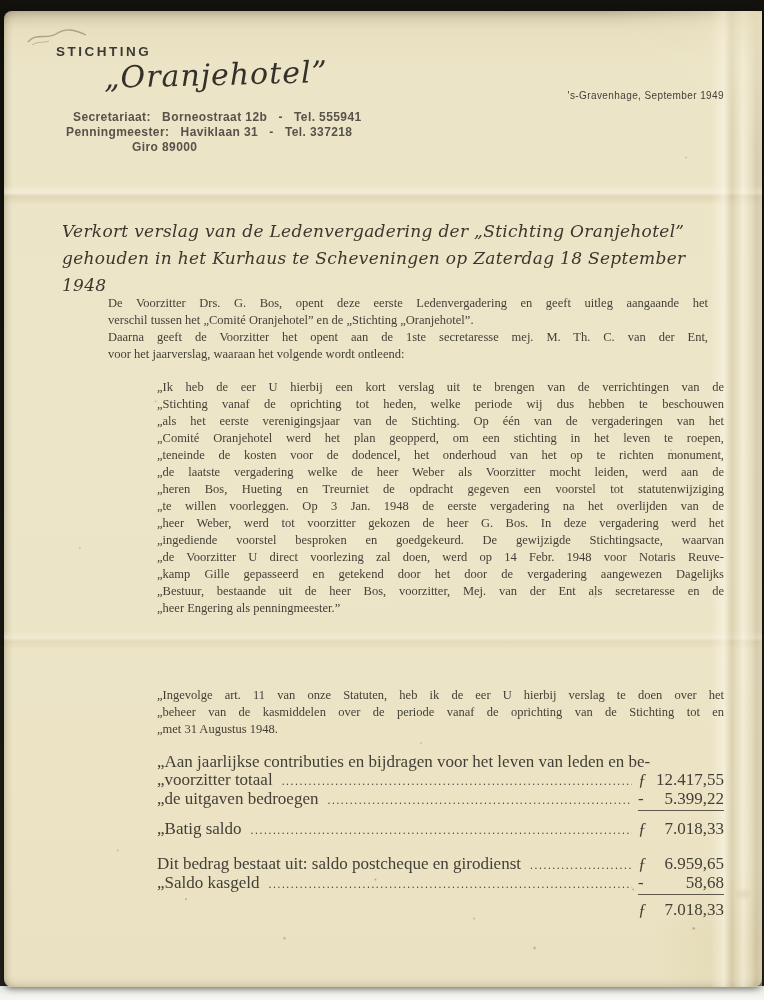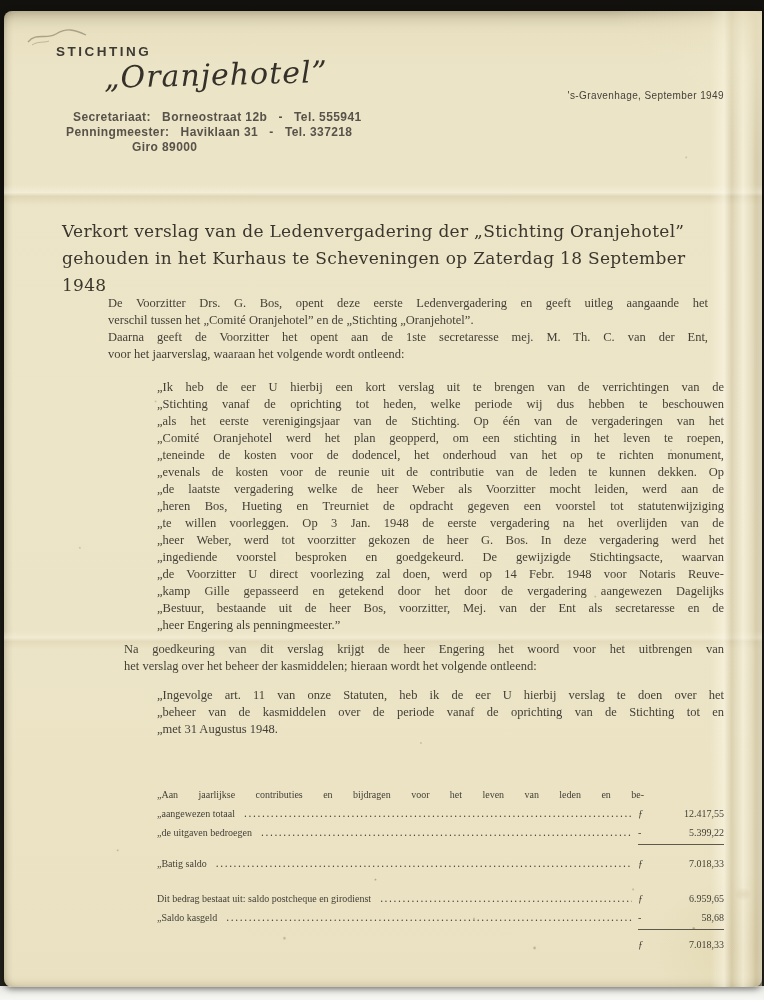--- a/index.html
+++ b/index.html
@@ -37,31 +37,31 @@
   .pencil{position:absolute;left:18px;top:12px;}
   
   .org{position:absolute;left:52px;top:33px;font-family:"Liberation Sans",sans-serif;font-weight:700;font-size:13.5px;letter-spacing:2.5px;color:#3d3a33;}
   .logo{position:absolute;left:100px;top:46px;font-family:"DejaVu Serif",serif;font-style:italic;font-size:30px;color:#34312a;letter-spacing:1px;transform:rotate(-1.5deg);}
   .addr{position:absolute;font-family:"Liberation Sans",sans-serif;font-weight:700;font-size:12px;letter-spacing:.4px;color:#57524a;white-space:pre;}
   .a1{left:69px;top:99px;}
   .a2{left:62px;top:114px;}
   .a3{left:128px;top:129px;}
   .date{position:absolute;top:79px;right:38px;font-family:"Liberation Sans",sans-serif;font-size:10px;letter-spacing:.4px;color:#45413a;}
   
-  .title{position:absolute;left:58px;top:207px;width:660px;font-family:"DejaVu Serif",serif;font-size:17px;line-height:27px;color:#3b372e;letter-spacing:.3px;}
+  .title{position:absolute;left:58px;top:207px;width:660px;font-family:"DejaVu Serif",serif;font-style:italic;font-size:17px;line-height:27px;color:#3b372e;letter-spacing:.3px;}
   
   .block{position:absolute;font-size:12.5px;color:#433f37;}
   .tline{line-height:17px;text-align:justify;text-align-last:justify;white-space:normal;}
   .tline.noj{text-align-last:left;}
   .para1{left:104px;top:284px;width:600px;}
   .quote1{left:153px;top:368px;width:567px;}
   .para2{left:120px;top:630px;width:600px;}
   .quote2{left:153px;top:676px;width:567px;}
   
-  .finance{position:absolute;left:153px;top:742px;width:567px;font-size:10px;color:#433f37;margin-top:33px;}
+  .finance{position:absolute;left:153px;top:742px;width:567px;font-size:17px;color:#433f37;}
   .frow{display:flex;align-items:baseline;line-height:18px;}
   .flabel{white-space:pre;}
   .wfull{flex:1;text-align:justify;text-align-last:justify;margin-right:80px;}
   .dots{flex:1;overflow:hidden;white-space:nowrap;margin:0 6px 0 9px;color:#4a463d;}
   .dots::after{content:"......................................................................................................................................";letter-spacing:1.6px;font-size:11.5px;}
   .amtg{display:flex;justify-content:space-between;width:86px;flex:none;}
   .amtg.sum{border-bottom:1px solid #5f594b;padding-bottom:2px;}
   .cur{font-style:italic;}
   .gap1{margin-top:9px;}
   .gap2{margin-top:16px;text-align:right;}
@@ -97,49 +97,44 @@
         <div class="tline">Daarna geeft de Voorzitter het opent aan de 1ste secretaresse mej. M. Th. C. van der Ent,</div>
         <div class="tline noj">voor het jaarverslag, waaraan het volgende wordt ontleend:</div>
       </div>
 
     <div class="block quote1">
         <div class="tline">„Ik heb de eer U hierbij een kort verslag uit te brengen van de verrichtingen van de</div>
         <div class="tline">„Stichting vanaf de oprichting tot heden, welke periode wij dus hebben te beschouwen</div>
         <div class="tline">„als het eerste verenigingsjaar van de Stichting. Op één van de vergaderingen van het</div>
         <div class="tline">„Comité Oranjehotel werd het plan geopperd, om een stichting in het leven te roepen,</div>
         <div class="tline">„teneinde de kosten voor de dodencel, het onderhoud van het op te richten monument,</div>
-        <div class="tline">„evenals de kosten voor de reunie uit de contributie van de leden te kunnen dekken. Op</div>
         <div class="tline">„de laatste vergadering welke de heer Weber als Voorzitter mocht leiden, werd aan de</div>
         <div class="tline">„heren Bos, Hueting en Treurniet de opdracht gegeven een voorstel tot statutenwijziging</div>
         <div class="tline">„te willen voorleggen. Op 3 Jan. 1948 de eerste vergadering na het overlijden van de</div>
         <div class="tline">„heer Weber, werd tot voorzitter gekozen de heer G. Bos. In deze vergadering werd het</div>
         <div class="tline">„ingediende voorstel besproken en goedgekeurd. De gewijzigde Stichtingsacte, waarvan</div>
         <div class="tline">„de Voorzitter U direct voorlezing zal doen, werd op 14 Febr. 1948 voor Notaris Reuve-</div>
         <div class="tline">„kamp Gille gepasseerd en getekend door het door de vergadering aangewezen Dagelijks</div>
         <div class="tline">„Bestuur, bestaande uit de heer Bos, voorzitter, Mej. van der Ent als secretaresse en de</div>
         <div class="tline noj">„heer Engering als penningmeester.”</div>
       </div>
 
-    <div class="block para2">
-        <div class="tline">Na goedkeuring van dit verslag krijgt de heer Engering het woord voor het uitbrengen van</div>
-        <div class="tline noj">het verslag over het beheer der kasmiddelen; hieraan wordt het volgende ontleend:</div>
-      </div>
 
     <div class="block quote2">
         <div class="tline">„Ingevolge art. 11 van onze Statuten, heb ik de eer U hierbij verslag te doen over het</div>
         <div class="tline">„beheer van de kasmiddelen over de periode vanaf de oprichting van de Stichting tot en</div>
         <div class="tline noj">„met 31 Augustus 1948.</div>
       </div>
 
     <div class="finance">
       <div class="frow">
         <span class="flabel wfull">„Aan jaarlijkse contributies en bijdragen voor het leven van leden en be-</span>
       </div>
       <div class="frow">
-        <span class="flabel">„aangewezen totaal</span>
+        <span class="flabel">„voorzitter totaal</span>
         <span class="dots"></span>
         <span class="amtg">
           <span class="cur">ƒ</span>
           <span class="amt">12.417,55</span>
         </span>
       </div>
       <div class="frow">
         <span class="flabel">„de uitgaven bedroegen</span>
         <span class="dots"></span>
         <span class="amtg sum">

